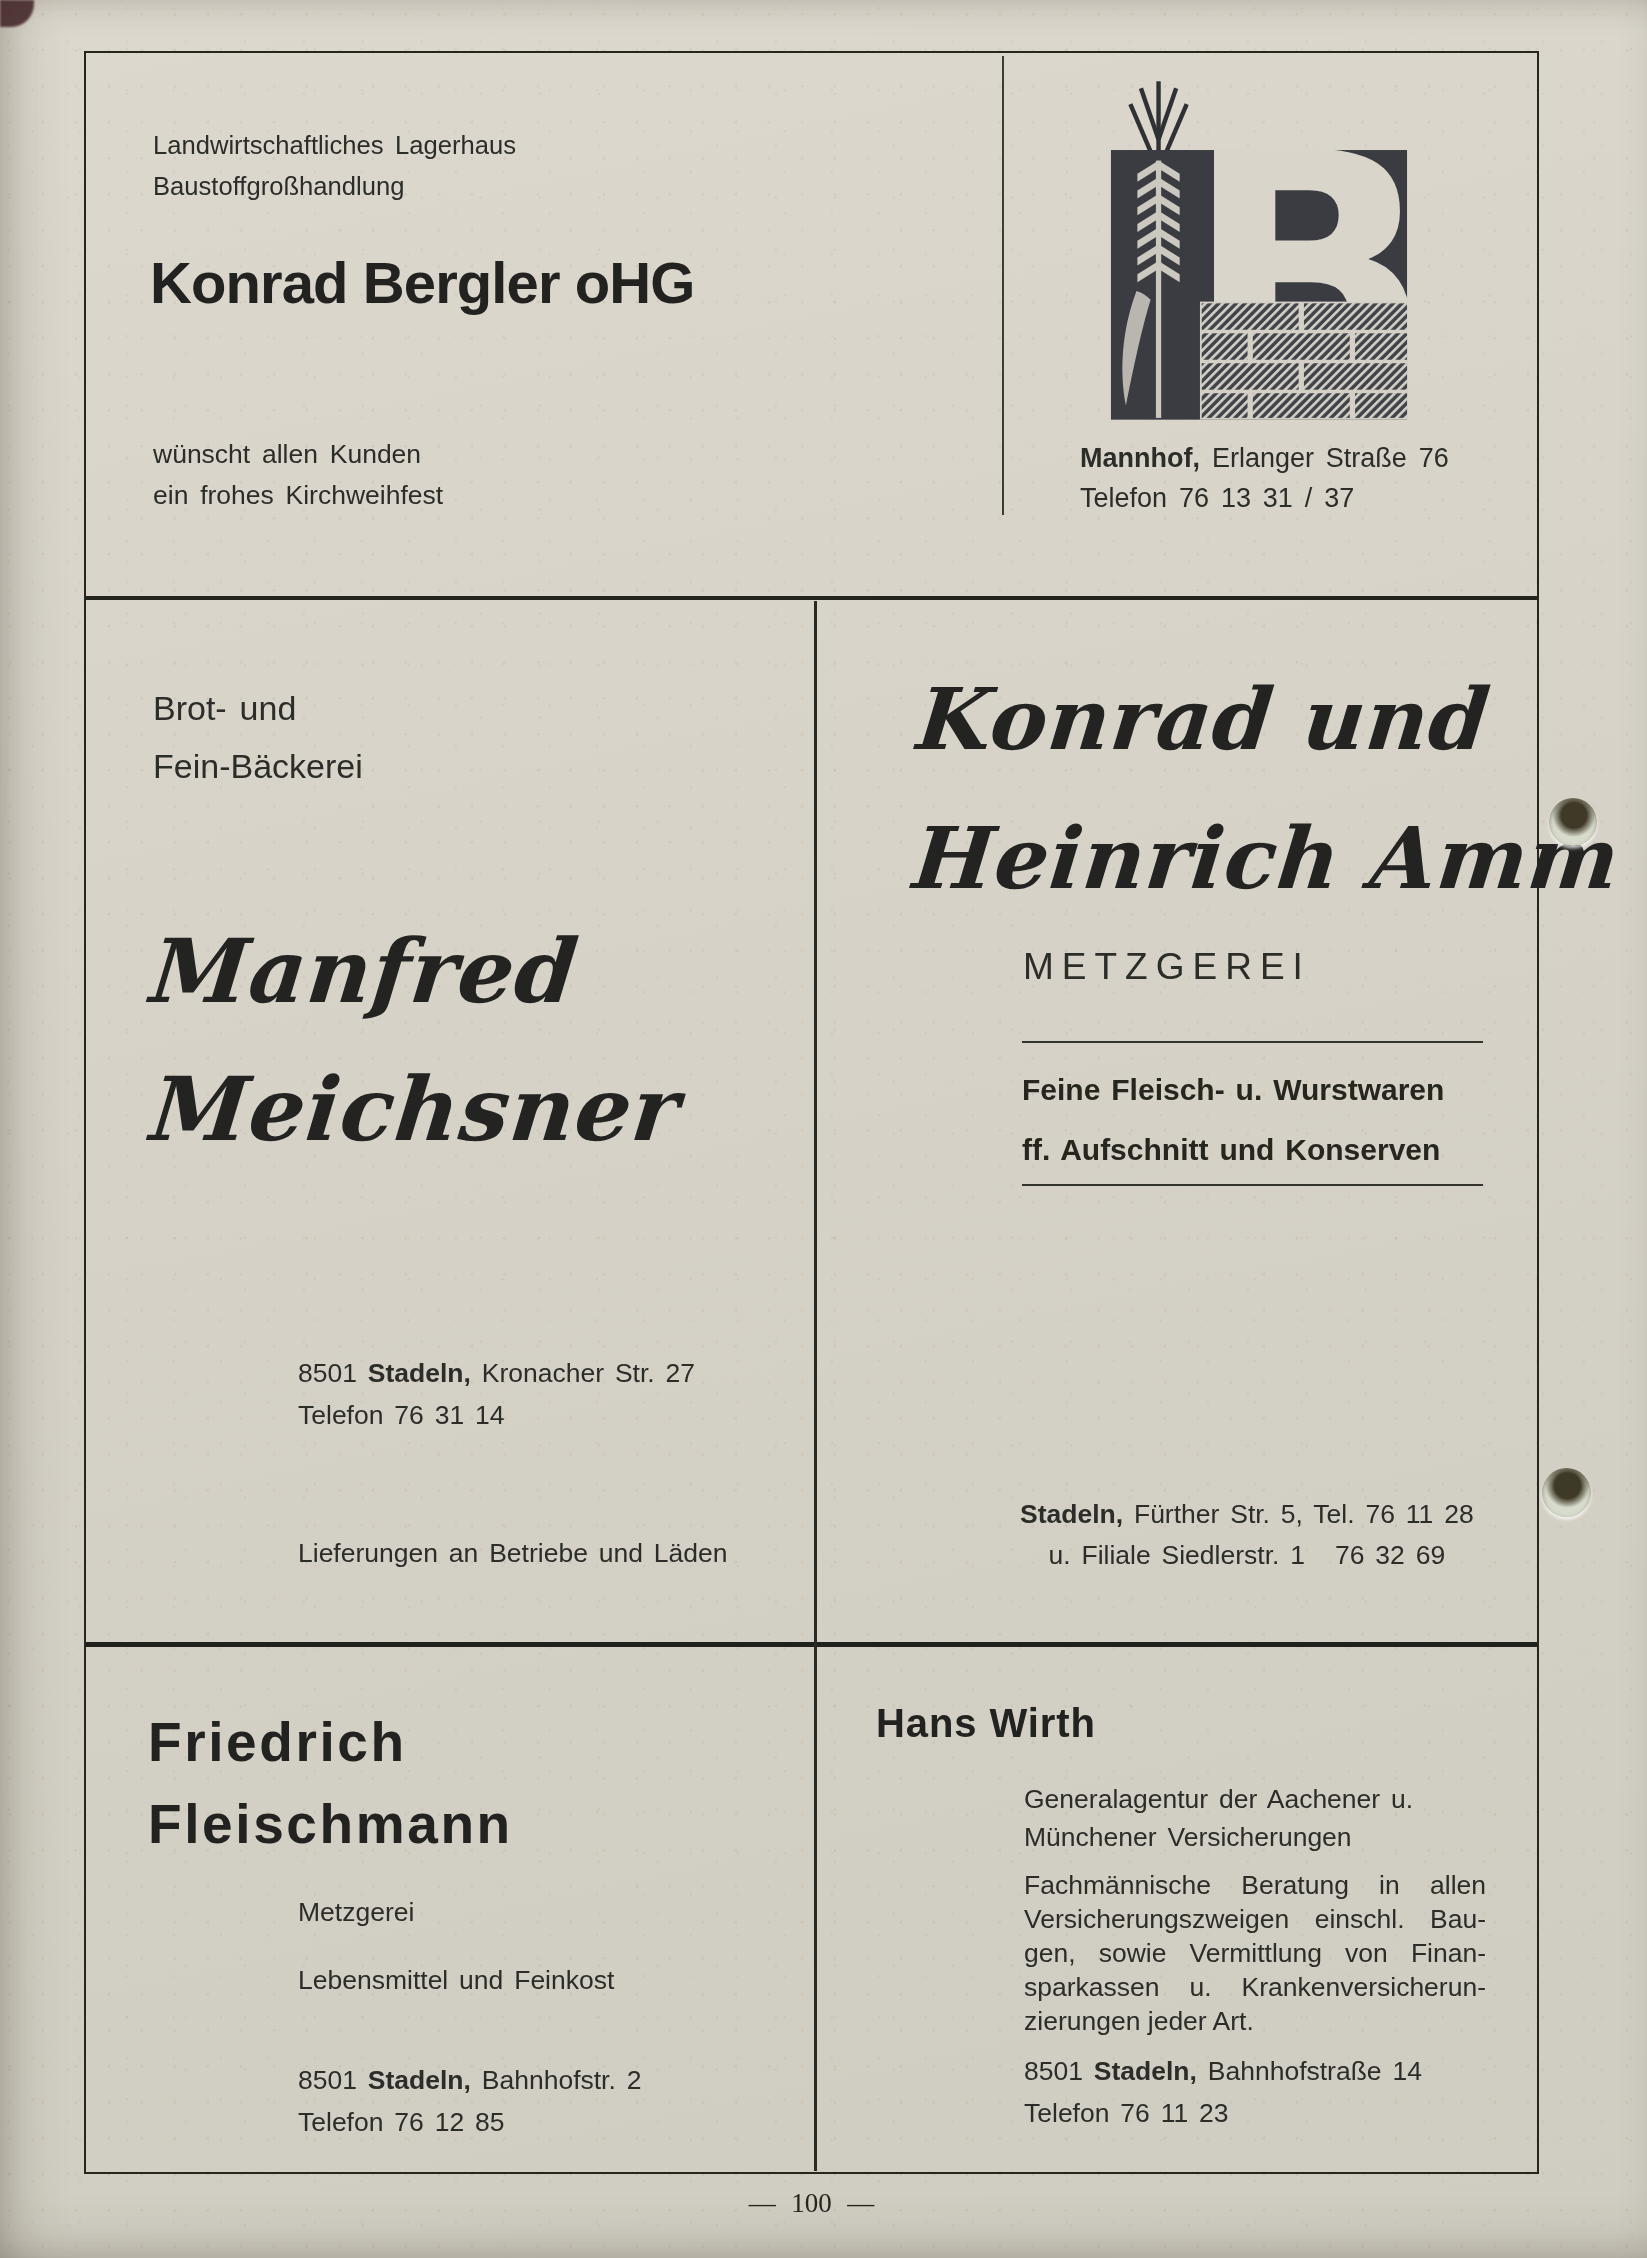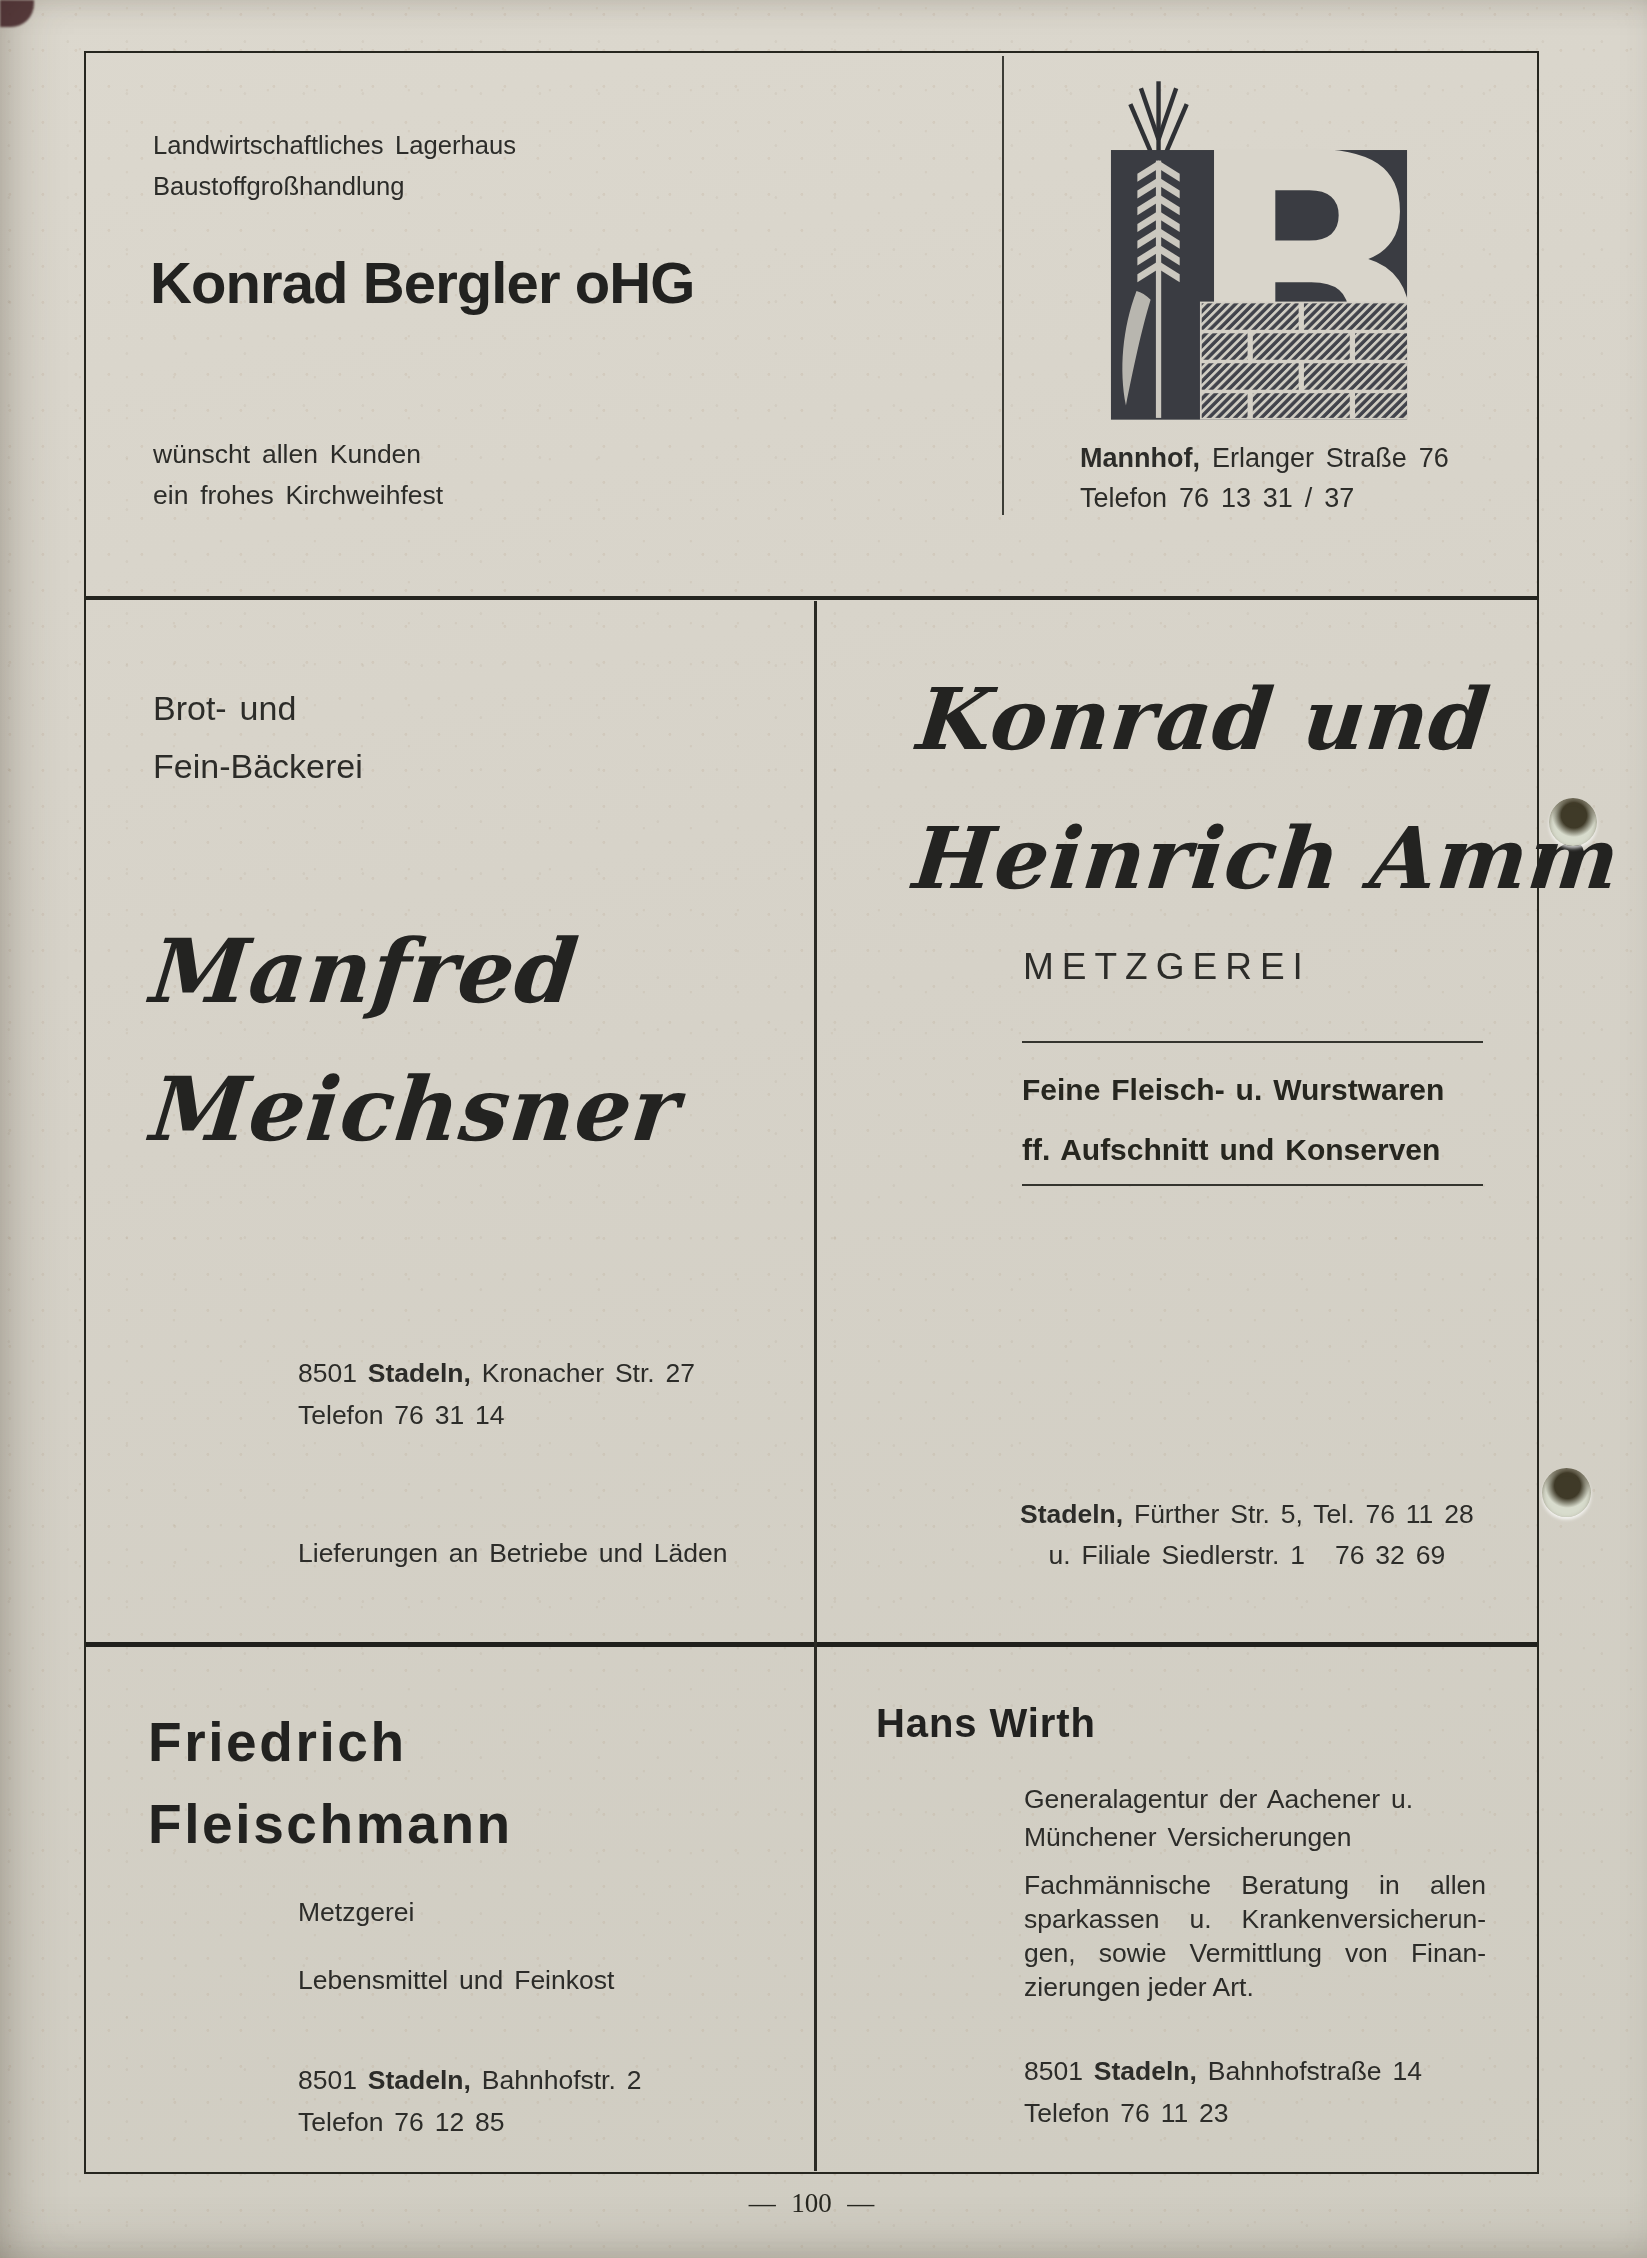--- a/index.html
+++ b/index.html
@@ -173,22 +173,23 @@
   </div>
 
   <div>
     <div class="abs wirth-name" style="left:876px;top:1701px;">Hans Wirth</div>
     <div class="abs" style="left:1024px;top:1780px;font-size:26.5px;line-height:38px;word-spacing:3.5px;">
       <div>Generalagentur der Aachener u.</div>
       <div>Münchener Versicherungen</div>
     </div>
     <div class="abs wbody" style="left:1024px;top:1868px;">
       <div class="jline">Fachmännische Beratung in allen</div>
+      <div class="jline">Versicherungszweigen einschl. Bau-</div>
+      <div class="jline">gen, sowie Vermittlung von Finan-</div>
       <div class="jline">sparkassen u. Krankenversicherun-</div>
-      <div class="jline">gen, sowie Vermittlung von Finan-</div>
       <div>zierungen jeder Art.</div>
     </div>
     <div class="abs addr" style="left:1024px;top:2050px;">
       <div><span>8501 </span><b>Stadeln,</b><span> Bahnhofstraße 14</span></div>
       <div>Telefon 76 11 23</div>
     </div>
   </div>
 
   <div class="abs hole" style="left:1549px;top:798px;width:48px;height:48px;"></div>
   <div class="abs hole" style="left:1542px;top:1468px;width:49px;height:49px;"></div>

